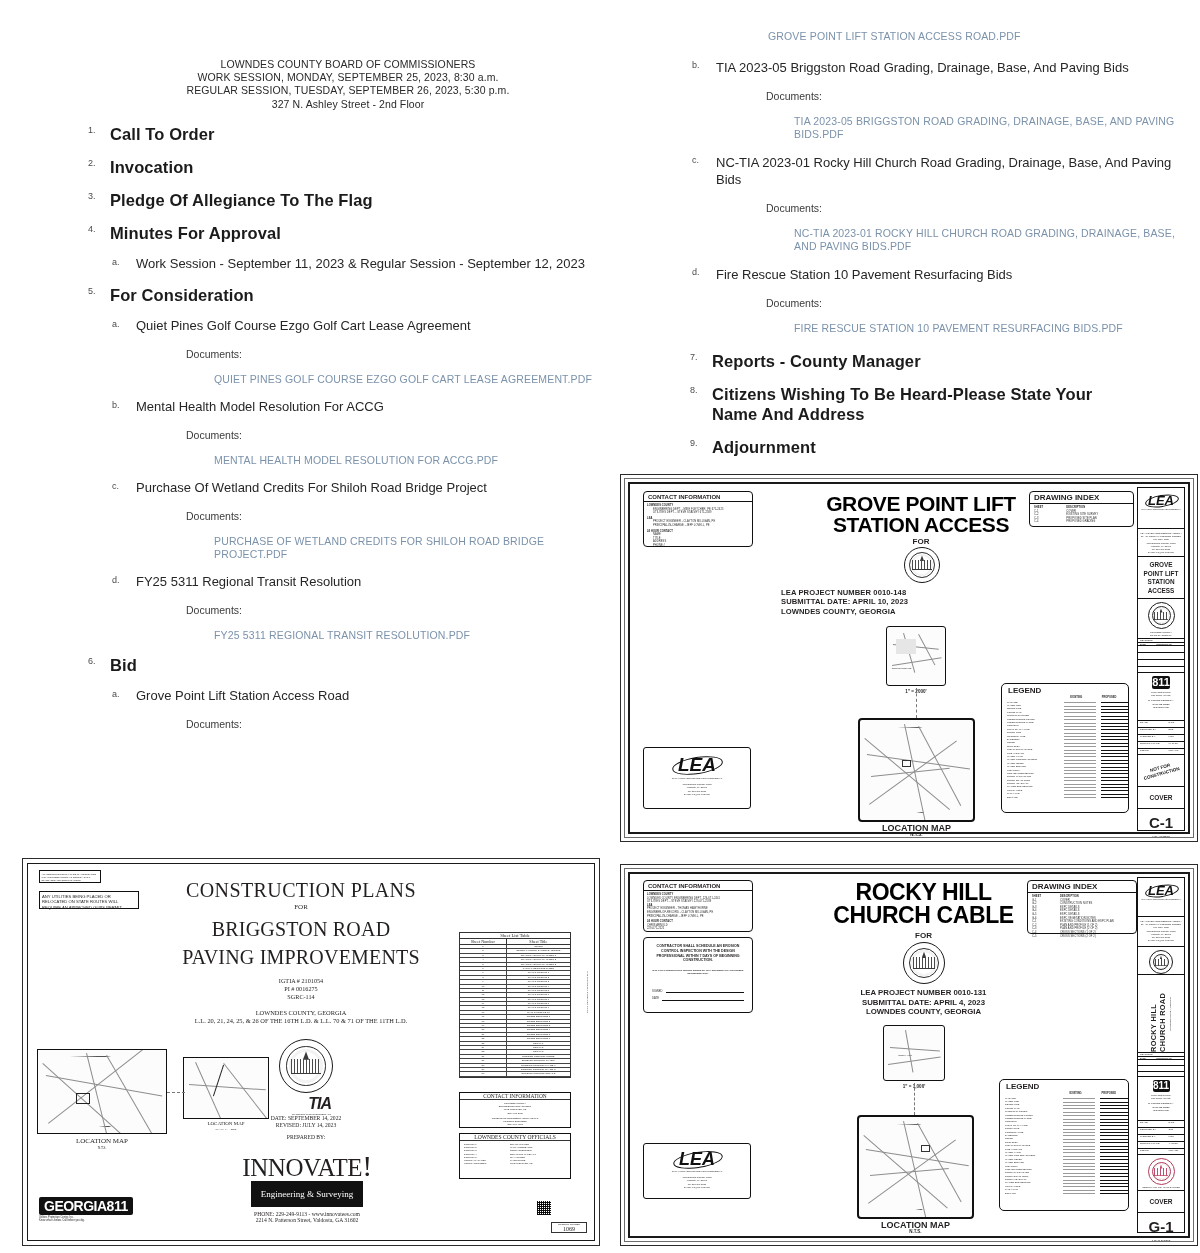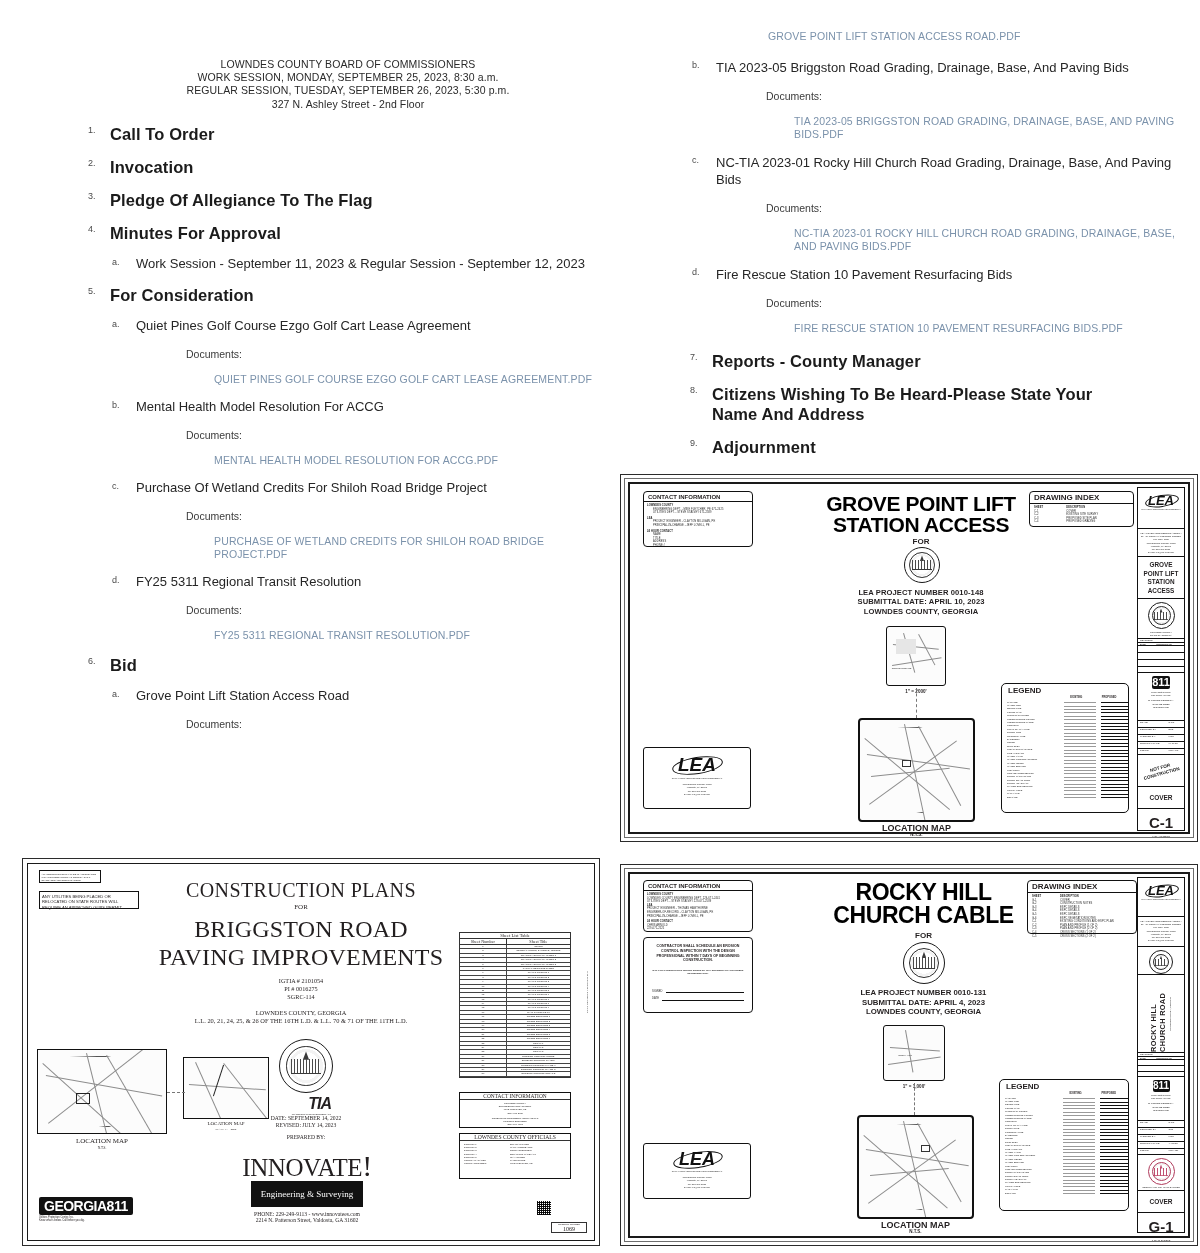--- a/index.html
+++ b/index.html
@@ -235,21 +235,21 @@
     <div class="bigtitle" style="left:150px;top:8px;width:280px;position:absolute;font-size:21px;line-height:21px;">
       <div>GROVE POINT LIFT</div>
       <div>STATION ACCESS</div>
     </div>
     <div style="position:absolute;left:150px;top:52px;width:280px;text-align:center;font-size:8px;font-weight:bold;">FOR</div>
 
     <div class="seal" style="position:absolute;left:273px;top:62px;width:34px;height:34px;">
         <span class="dome"></span>
       </div>
 
-    <div style="position:absolute;left:150px;top:103px;width:280px;text-align:center;font-size:7.6px;font-weight:bold;line-height:9.4px;letter-spacing:.1px;">
+    <div style="position:absolute;left:150px;top:103px;width:280px;text-align:left;font-size:7.6px;font-weight:bold;line-height:9.4px;letter-spacing:.1px;">
       <div>LEA PROJECT NUMBER 0010-148</div>
       <div>SUBMITTAL DATE: APRIL 10, 2023</div>
       <div>LOWNDES COUNTY, GEORGIA</div>
     </div>
 
     <div class="map" style="position:absolute;left:255px;top:141px;width:60px;height:60px;border-radius:3px;">
       <div class="roads">
         <i style="left:10%;top:30%;width:80%;transform:rotate(6deg);"></i>
         <i style="left:30%;top:10%;width:70%;transform:rotate(74deg);"></i>
         <i style="left:8%;top:65%;width:86%;transform:rotate(-9deg);"></i>
@@ -556,21 +556,21 @@
 
     <div class="box" style="left:8px;top:3px;width:62px;height:13px;border-width:.9px;border-radius:0;">
       <div class="micro2" style="padding:1.5px;">ALL CONSTRUCTION SHALL BE IN ACCORDANCE WITH LOWNDES COUNTY &amp; GEORGIA D.O.T. STANDARDS AND SPECIFICATIONS.</div>
     </div>
     <div class="box" style="left:8px;top:24px;width:100px;height:18px;border-width:.9px;border-radius:0;">
       <div style="font-size:4.2px;line-height:5.4px;padding:2px;">ANY UTILITIES BEING PLACED OR RELOCATED ON STATE ROUTES WILL REQUIRE AN APPROVED GUPS PERMIT.</div>
     </div>
 
     <div class="ser" style="position:absolute;left:110px;top:12px;width:320px;text-align:center;font-size:20px;letter-spacing:.4px;">CONSTRUCTION PLANS</div>
     <div class="ser" style="position:absolute;left:110px;top:36px;width:320px;text-align:center;font-size:7px;">FOR</div>
-    <div class="ser" style="position:absolute;left:95px;top:48px;width:350px;text-align:center;font-size:24px;line-height:28px;letter-spacing:.2px;">
+    <div class="ser" style="position:absolute;left:95px;top:48px;width:350px;text-align:center;font-size:20px;line-height:28px;letter-spacing:.2px;">
       <div>BRIGGSTON ROAD</div>
       <div>PAVING IMPROVEMENTS</div>
     </div>
 
     <div class="ser" style="position:absolute;left:160px;top:110px;width:220px;text-align:center;font-size:6.2px;line-height:8px;">
       <div>IGTIA # 2101054</div>
       <div>PI # 0016275</div>
       <div>SGRC-114</div>
     </div>
     <div class="ser" style="position:absolute;left:120px;top:142px;width:300px;text-align:center;font-size:6.4px;line-height:8.4px;">

